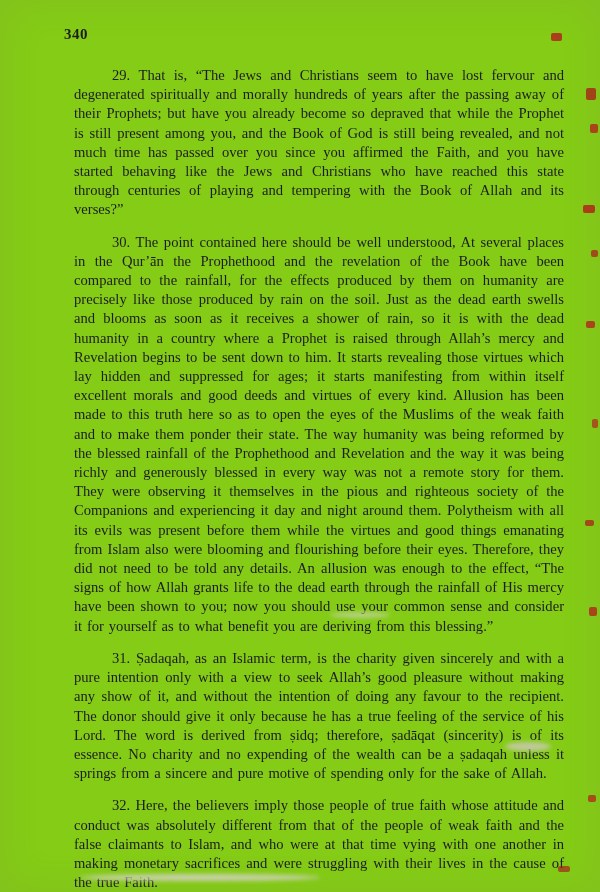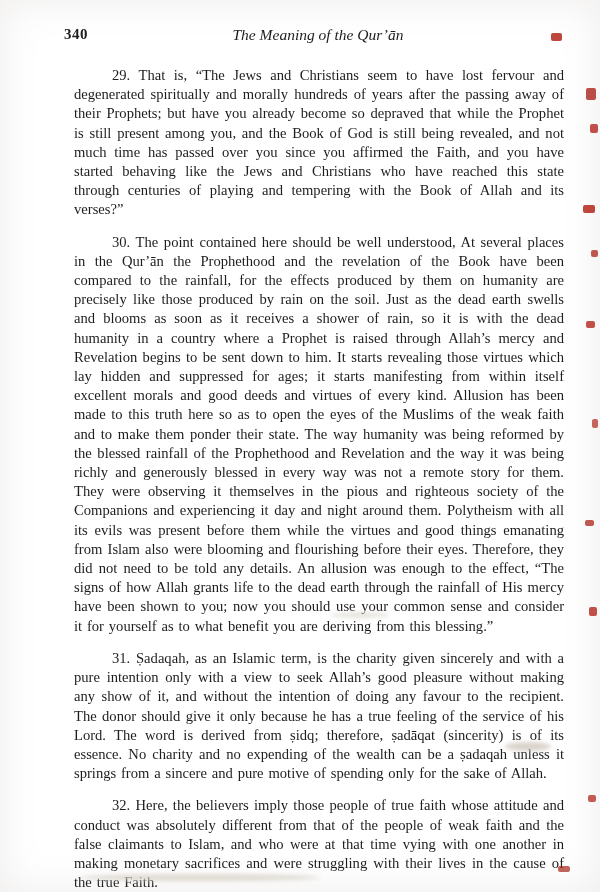--- a/index.html
+++ b/index.html
@@ -10,21 +10,21 @@
     width: 600px;
     height: 892px;
     background: #efece6;
     font-family: "Liberation Serif", serif;
     overflow: hidden;
   }
   .page {
     position: relative;
     width: 600px;
     height: 892px;
-    background: #ffffff;
+    background: #84cc16;
     color: #1d1d1f;
     box-sizing: border-box;
     padding: 26px 36px 18px 62px;
     box-shadow: inset 0 0 40px rgba(120,110,95,0.12);
   }
   .page-header {
     position: relative;
     height: 24px;
     margin-bottom: 16px;
   }
@@ -66,21 +66,20 @@
     pointer-events: none;
   }
 </style>
 </head>
 <body>
 
 <div class="page">
 
   <div class="page-header">
     <span class="page-number">340</span>
-    <div class="running-title">The Meaning of the Qur’ān</div>
   </div>
 
   <div class="body-text">
     <p>29. That is, “The Jews and Christians seem to have lost fervour and degenerated spiritually and morally hundreds of years after the passing away of their Prophets; but have you already become so depraved that while the Prophet is still present among you, and the Book of God is still being revealed, and not much time has passed over you since you affirmed the Faith, and you have started behaving like the Jews and Christians who have reached this state through centuries of playing and tempering with the Book of Allah and its verses?”</p>
     <p>30. The point contained here should be well understood, At several places in the Qur’ān the Prophethood and the revelation of the Book have been compared to the rainfall, for the effects produced by them on humanity are precisely like those produced by rain on the soil. Just as the dead earth swells and blooms as soon as it receives a shower of rain, so it is with the dead humanity in a country where a Prophet is raised through Allah’s mercy and Revelation begins to be sent down to him. It starts revealing those virtues which lay hidden and suppressed for ages; it starts manifesting from within itself excellent morals and good deeds and virtues of every kind. Allusion has been made to this truth here so as to open the eyes of the Muslims of the weak faith and to make them ponder their state. The way humanity was being reformed by the blessed rainfall of the Prophethood and Revelation and the way it was being richly and generously blessed in every way was not a remote story for them. They were observing it themselves in the pious and righteous society of the Companions and experiencing it day and night around them. Polytheism with all its evils was present before them while the virtues and good things emanating from Islam also were blooming and flourishing before their eyes. Therefore, they did not need to be told any details. An allusion was enough to the effect, “The signs of how Allah grants life to the dead earth through the rainfall of His mercy have been shown to you; now you should use your common sense and consider it for yourself as to what benefit you are deriving from this blessing.”</p>
     <p>31. Ṣadaqah, as an Islamic term, is the charity given sincerely and with a pure intention only with a view to seek Allah’s good pleasure without making any show of it, and without the intention of doing any favour to the recipient. The donor should give it only because he has a true feeling of the service of his Lord. The word is derived from ṣidq; therefore, ṣadāqat (sincerity) is of its essence. No charity and no expending of the wealth can be a ṣadaqah unless it springs from a sincere and pure motive of spending only for the sake of Allah.</p>
     <p>32. Here, the believers imply those people of true faith whose attitude and conduct was absolutely different from that of the people of weak faith and the false claimants to Islam, and who were at that time vying with one another in making monetary sacrifices and were struggling with their lives in the cause of the true Faith.</p>
   </div>
 
   <span class="speck" style="left:551px; top:33px; width:11px; height:8px; background:#b1261b; opacity:.85;"></span>

